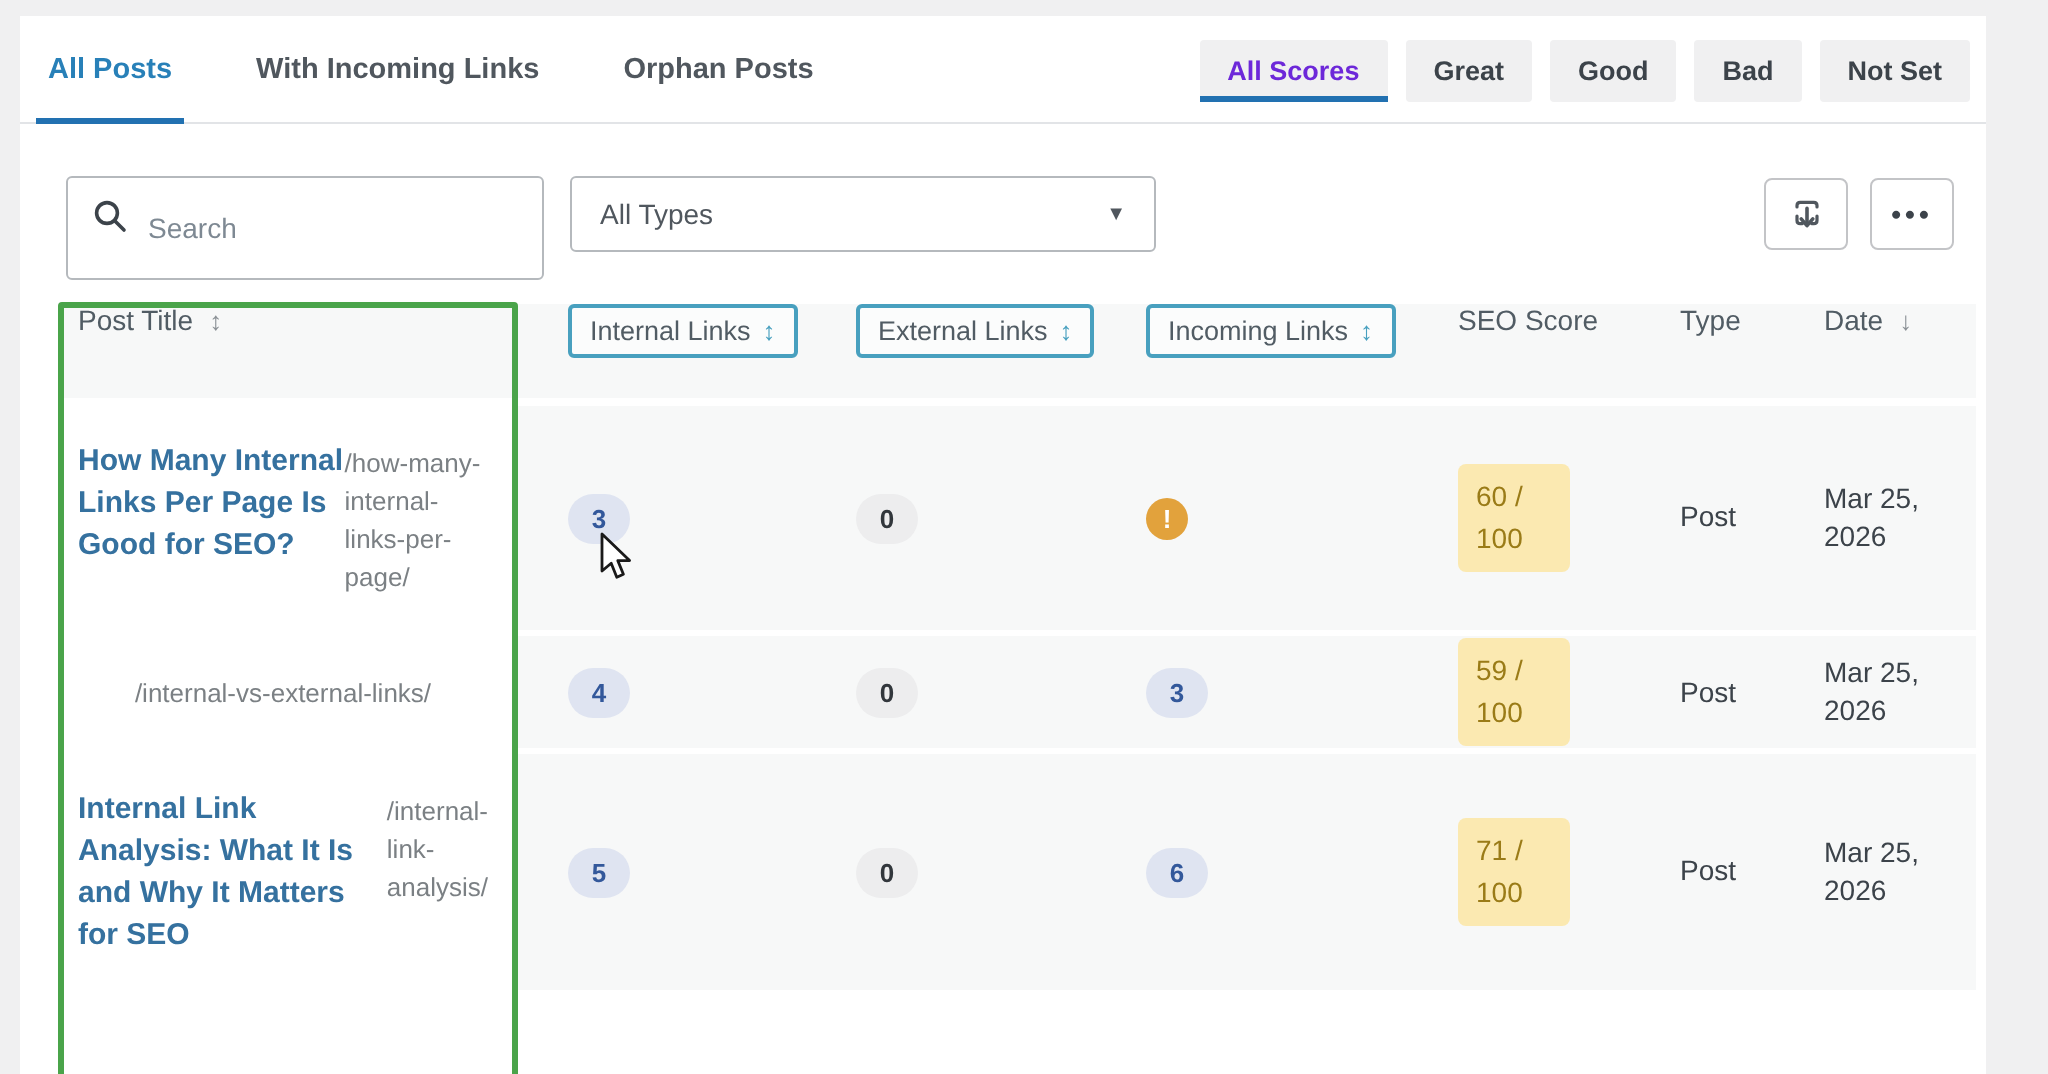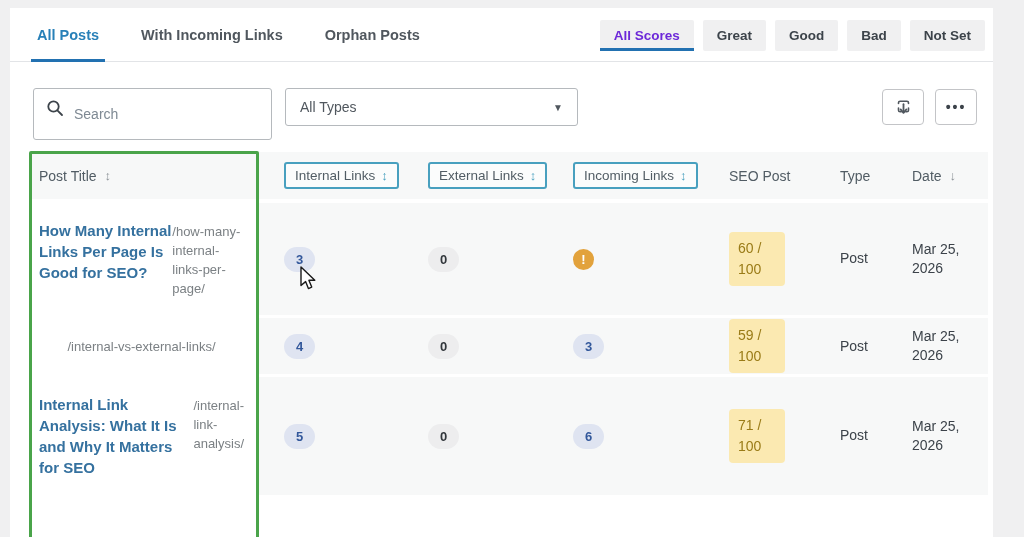--- a/index.html
+++ b/index.html
@@ -13,21 +13,21 @@
   .card {
     position:absolute; left:10px; top:8px; width:983px; height:529px;
     background:#ffffff;
   }
 
   
   .tabsrow {
     height:54px; display:flex; align-items:stretch;
     border-bottom:1px solid #e2e4e7; position:relative;
   }
-  .tabs { display:flex; gap:42px; padding-left:27px; }
+  .tabs { display:flex; gap:42px; padding-left:14px; }
   .tab {
     display:flex; align-items:center; position:relative;
     font-size:14.5px; font-weight:700; color:#50575e; cursor:pointer; white-space:nowrap;
   }
   .tab.active { color:#2880b8; }
   .tab.active::after {
     content:""; position:absolute; left:-6px; right:-6px; bottom:-1px;
     height:3px; background:#2271b1;
   }
   .scorefilters {
@@ -79,21 +79,21 @@
   .col { flex:0 0 auto; }
   .c-title { width:228px; padding-left:9px; padding-right:14px; }
   .c-int   { width:150px; padding-left:26px; }
   .c-ext   { width:145px; padding-left:20px; }
   .c-inc   { width:150px; padding-left:20px; }
   .c-seo   { width:110px; padding-left:26px; }
   .c-type  { width:80px;  padding-left:27px; }
   .c-date  { width:95px;  padding-left:19px; }
 
   .thead {
-    display:flex; align-items:center; height:47px;
+    display:flex; height:47px;
     background:#f7f8f8; margin-bottom:4px; font-size:14px; color:#515c64;
   }
   .th-plain { display:flex; align-items:center; gap:8px; white-space:nowrap; }
   .sortglyph { color:#8b9196; font-size:13px; }
   .boxed {
     display:inline-flex; align-items:center; gap:6px;
     border:2px solid #48a0bf; border-radius:3px; padding:4px 9px;
     font-size:13.5px; color:#515c64; background:#fbfcfc; cursor:pointer; white-space:nowrap;
   }
   .boxed .sortglyph { color:#48a0bf; }
@@ -204,21 +204,21 @@
         </span>
       </div>
       <div class="col c-inc">
         <span class="boxed">
           <span>Incoming Links</span>
           <span class="sortglyph">↕</span>
         </span>
       </div>
       <div class="col c-seo">
         <span class="th-plain">
-          <span>SEO Post</span>
+          <span>SEO Score</span>
         </span>
       </div>
       <div class="col c-type">
         <span class="th-plain">
           <span>Type</span>
         </span>
       </div>
       <div class="col c-date">
         <span class="th-plain">
           <span>Date</span>

